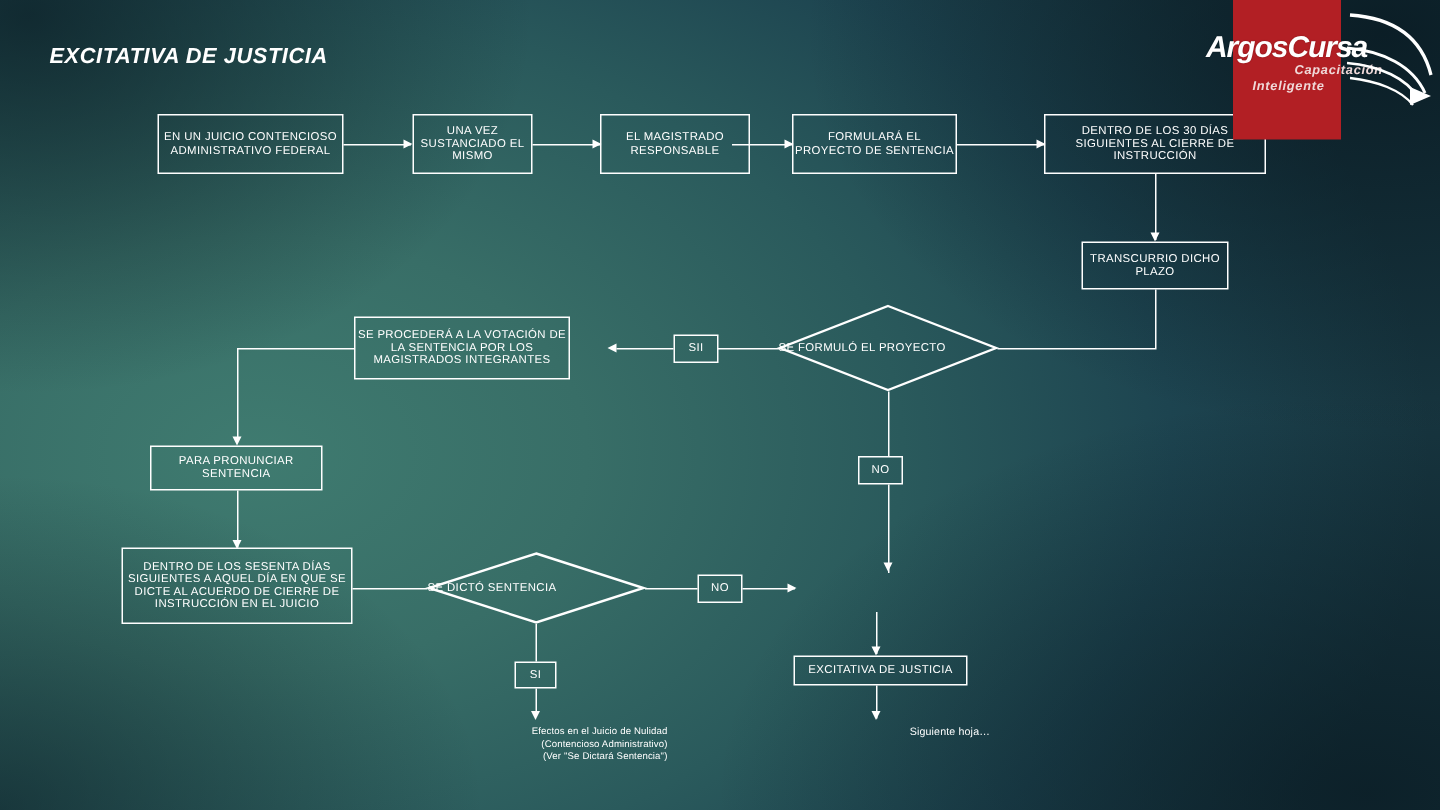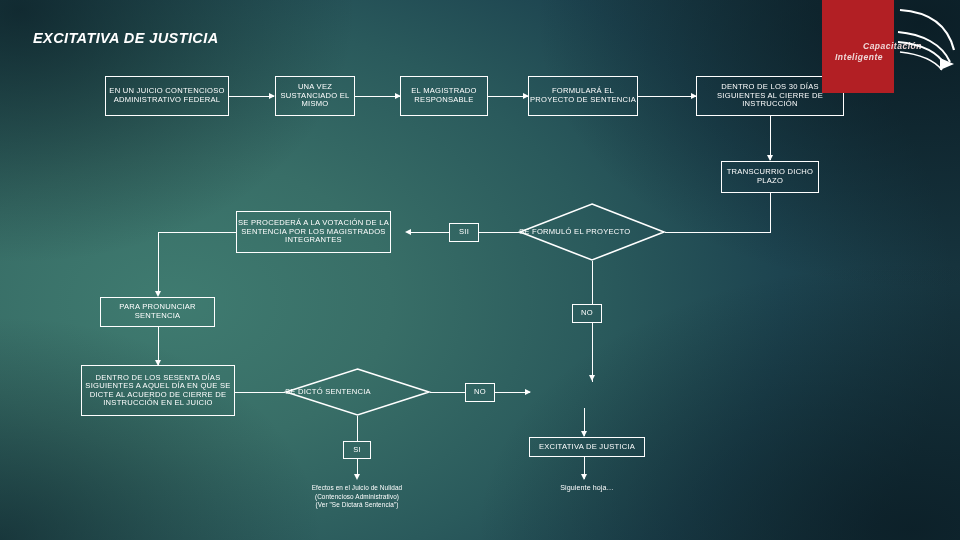--- a/index.html
+++ b/index.html
@@ -63,39 +63,40 @@
   }
   .box span{display:block;width:100%;}
   .box.ovf span{position:absolute;left:0;right:0;top:50%;transform:translateY(-50%);}
   .dia{position:absolute;z-index:4;}
   .dia svg{position:absolute;left:0;top:0;overflow:visible;}
   .dia .dtxt{
     position:absolute;left:0;right:0;top:50%;transform:translateY(-50%);
     text-align:left;font-size:7.6px;line-height:1.13;letter-spacing:.25px;z-index:2;
   }
   .plain{
-    position:absolute;text-align:center;font-size:6.4px;line-height:1.35;letter-spacing:.1px;z-index:4;
+    position:absolute;text-align:right;font-size:6.4px;line-height:1.35;letter-spacing:.1px;z-index:4;
   }
   
   .h{position:absolute;height:1px;background:#ffffff;z-index:2;}
   .v{position:absolute;width:1px;background:#ffffff;z-index:2;}
   .arr{position:absolute;width:0;height:0;z-index:3;}
   .arr.r{border-top:3.5px solid transparent;border-bottom:3.5px solid transparent;border-left:6px solid #ffffff;}
   .arr.l{border-top:3.5px solid transparent;border-bottom:3.5px solid transparent;border-right:6px solid #ffffff;}
   .arr.d{border-left:3.5px solid transparent;border-right:3.5px solid transparent;border-top:6px solid #ffffff;}
 </style>
 </head>
 <body>
 
 <div id="slide">
 
   <div class="lyr" id="title">EXCITATIVA DE JUSTICIA</div>
 
   <div class="lyr" id="logo">
     <div class="redbar"></div>
+    <div class="wordmark">ArgosCursa</div>
     <div class="tag1">Capacitación</div>
     <div class="tag2">Inteligente</div>
     <svg class="swoosh" viewBox="0 0 64 70">
       <g fill="none" stroke="#ffffff" stroke-width="2.2">
         <path d="M4 4 C34 6, 52 20, 58 44"></path>
         <path d="M2 26 C26 28, 46 38, 54 56" stroke-width="2"></path>
         <path d="M2 36 C24 38, 42 46, 50 60" stroke-width="1.8"></path>
         <path d="M4 46 C22 48, 38 54, 46 64" stroke-width="1.6"></path>
       </g>
       <path d="M44 52 L58 58 L44 64 Z" fill="#ffffff"></path>
@@ -107,21 +108,21 @@
   </div>
   <div class="h" style="left:229px;top:96px;width:45px;"></div>
   <div class="arr r" style="left:269px;top:92.5px;"></div>
 
   <div class="box ovf" style="left:275px;top:76px;width:80px;height:40px;">
     <span>UNA VEZ SUSTANCIADO EL MISMO</span>
   </div>
   <div class="h" style="left:355px;top:96px;width:45px;"></div>
   <div class="arr r" style="left:395px;top:92.5px;"></div>
 
-  <div class="box ovf" style="left:400px;top:76px;width:88px;height:40px;">
+  <div class="box ovf" style="left:400px;top:76px;width:100px;height:40px;">
     <span>EL MAGISTRADO RESPONSABLE</span>
   </div>
   <div class="h" style="left:488px;top:96px;width:40px;"></div>
   <div class="arr r" style="left:523px;top:92.5px;"></div>
 
   <div class="box ovf" style="left:528px;top:76px;width:110px;height:40px;">
     <span>FORMULARÁ EL PROYECTO DE SENTENCIA</span>
   </div>
   <div class="h" style="left:638px;top:96px;width:58px;"></div>
   <div class="arr r" style="left:691px;top:92.5px;"></div>
@@ -147,21 +148,21 @@
     <div class="dtxt">SE FORMULÓ EL PROYECTO</div>
   </div>
 
   <div class="h" style="left:478px;top:232px;width:42px;"></div>
   <div class="box" style="left:449px;top:223px;width:30px;height:19px;justify-content:flex-end;">
     <span>SII</span>
   </div>
   <div class="h" style="left:411px;top:232px;width:38px;"></div>
   <div class="arr l" style="left:405px;top:228.5px;"></div>
 
-  <div class="box ovf" style="left:236px;top:211px;width:155px;height:42px;">
+  <div class="box ovf" style="left:236px;top:211px;width:144px;height:42px;">
     <span>SE PROCEDERÁ A LA VOTACIÓN DE LA SENTENCIA POR LOS MAGISTRADOS INTEGRANTES</span>
   </div>
 
   <div class="h" style="left:158px;top:232px;width:78px;"></div>
   <div class="v" style="left:158px;top:232px;height:62px;"></div>
   <div class="arr d" style="left:154.5px;top:291px;"></div>
 
   <div class="v" style="left:592px;top:261px;height:43px;"></div>
   <div class="box" style="left:572px;top:304px;width:30px;height:19px;">
     <span>NO</span>

